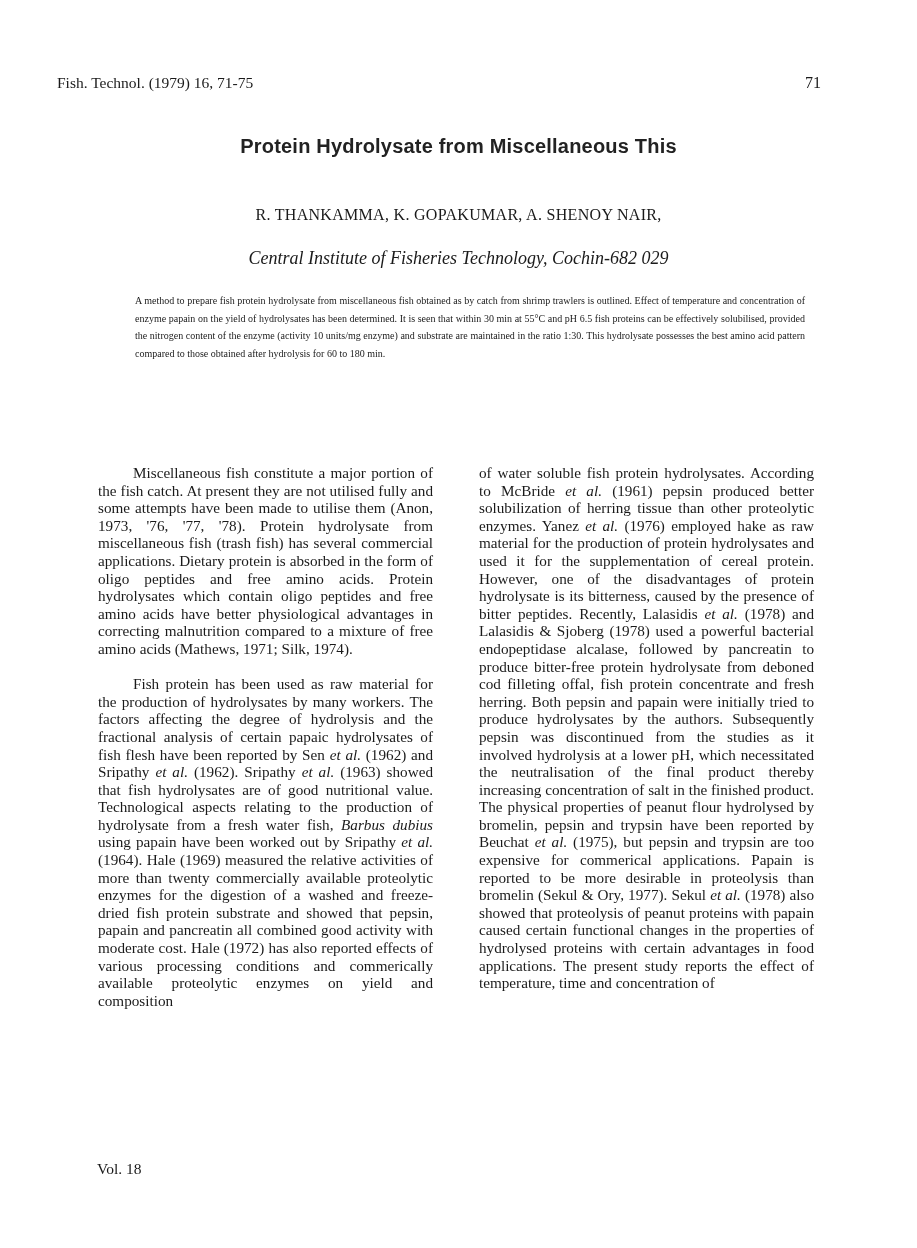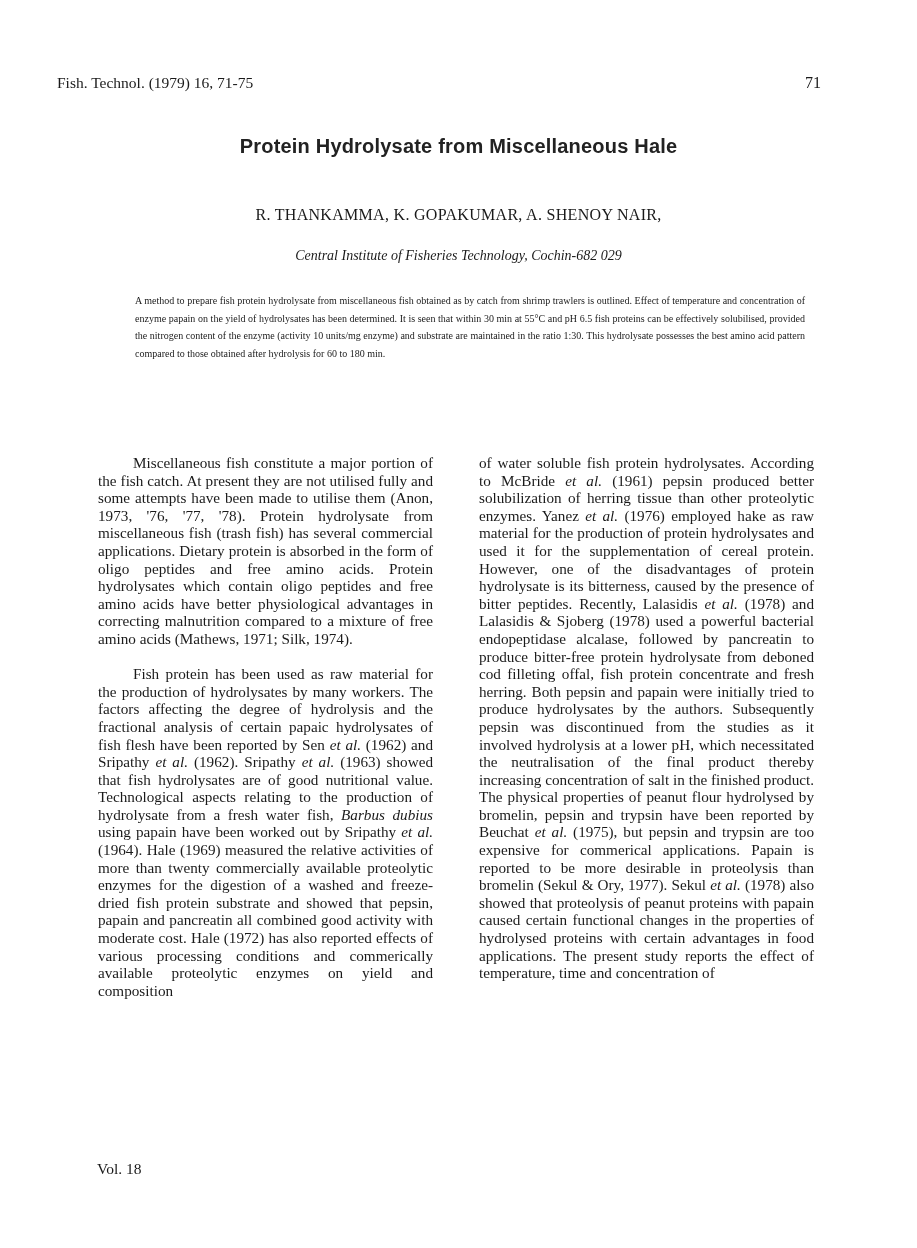--- a/index.html
+++ b/index.html
@@ -2,40 +2,40 @@
 <html><head>
 <meta charset="utf-8">
 <style>
   html, body { margin: 0; padding: 0; background: #ffffff; }
   body { width: 917px; height: 1248px; position: relative; overflow: hidden; color: #1a1a1a; font-family: "Liberation Serif", "DejaVu Serif", serif; }
   .running-head { position: absolute; top: 74px; left: 57px; font-size: 15.5px; }
   .running-head .j { }
   .page-num { position: absolute; top: 74px; right: 96px; font-size: 16px; }
   .title { position: absolute; top: 135px; left: 0; width: 917px; text-align: center; font-family: "Liberation Sans", "DejaVu Sans", sans-serif; font-weight: bold; font-size: 20px; letter-spacing: 0.2px; color: #222; }
   .authors { position: absolute; top: 203px; left: 0; width: 917px; text-align: center; font-size: 16px; line-height: 23px; letter-spacing: 0.3px; }
-  .affil { position: absolute; top: 248px; left: 0; width: 917px; text-align: center; font-size: 14px; font-style: italic; }
+  .affil { position: absolute; top: 248px; left: 0; width: 917px; text-align: center; font-size: 18px; font-style: italic; }
   .abstract { position: absolute; top: 292px; left: 135px; width: 670px; font-size: 10px; line-height: 17.6px; text-align: justify; }
-  .col { position: absolute; top: 454px; width: 335px; font-size: 15.2px; line-height: 17.6px; text-align: justify; }
+  .col { position: absolute; top: 464px; width: 335px; font-size: 15.2px; line-height: 17.6px; text-align: justify; }
   .col.left { left: 98px; }
   .col.right { left: 479px; }
   .col p { margin: 0 0 17.6px 0; text-indent: 35px; }
   .col p.cont { text-indent: 0; }
   .footer { position: absolute; top: 1160px; left: 97px; font-size: 15.5px; }
   i { font-style: italic; }
 </style>
 </head>
 <body>
 
 <div class="running-head">
   <span class="j">Fish. Technol.</span>
   <span>(1979)  16,  71-75</span>
 </div>
 <div class="page-num">71</div>
 
-<div class="title">Protein Hydrolysate from Miscellaneous Hale</div>
+<div class="title">Protein Hydrolysate from Miscellaneous This</div>
 
 <div class="authors">
   <div>R. THANKAMMA, K. GOPAKUMAR, A. SHENOY NAIR,</div>
 </div>
 <div class="affil">Central Institute of Fisheries Technology, Cochin-682 029</div>
 
 <div class="abstract">A method to prepare fish protein hydrolysate from miscellaneous fish obtained as by catch from shrimp trawlers is outlined.  Effect of temperature and concentration of enzyme papain on the yield of hydrolysates has been determined.  It is seen that within 30 min at 55°C and pH 6.5 fish proteins can be effectively solubilised, provided the nitrogen content of the enzyme (activity 10 units/mg enzyme) and substrate are maintained in the ratio 1:30.  This hydrolysate possesses the best amino acid pattern compared to those obtained after hydrolysis for 60 to 180 min.</div>
 
 <div class="col left">
   <p>Miscellaneous fish constitute a major portion of the fish catch.  At present they are not utilised fully and some attempts have been made to utilise them (Anon, 1973, '76, '77, '78).  Protein hydrolysate from miscellaneous fish (trash fish) has several commercial applications.  Dietary protein is absorbed in the form of oligo peptides and free amino acids.  Protein hydrolysates which contain oligo peptides and free amino acids have better physiological advantages in correcting malnutrition compared to a mixture of free amino acids (Mathews, 1971; Silk, 1974).</p>

